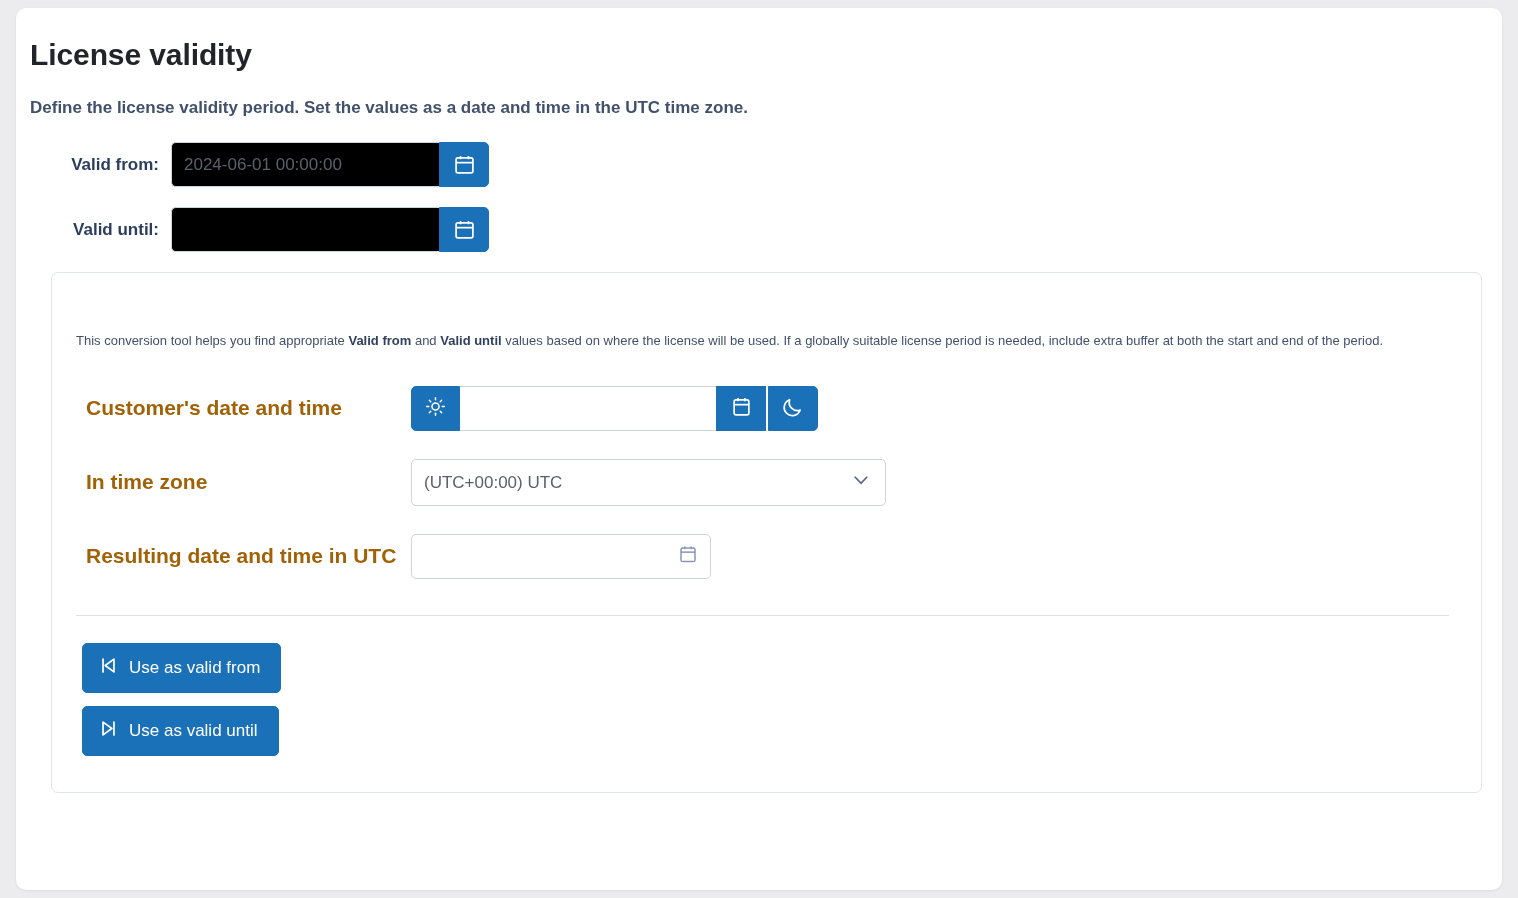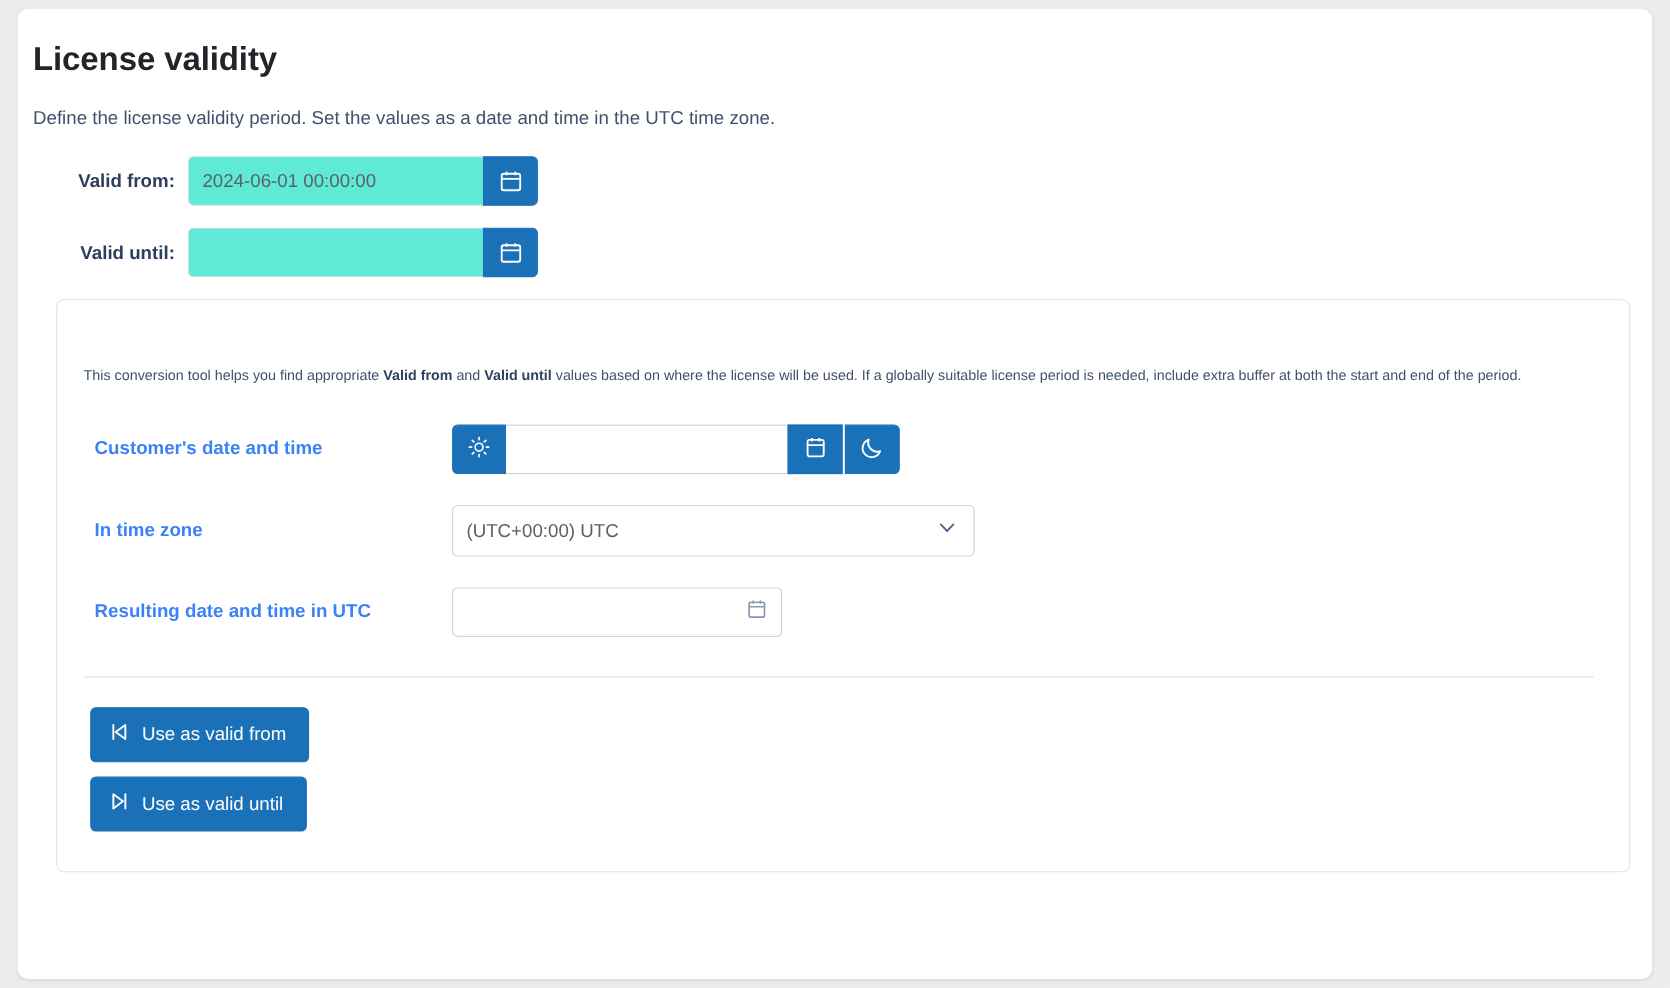--- a/index.html
+++ b/index.html
@@ -26,21 +26,21 @@
     font-size: 30px;
     font-weight: 600;
     color: #212529;
     margin: 0 0 12px 0;
     letter-spacing: -0.1px;
   }
   p.page-desc {
     font-size: 17px;
     color: #41506b;
     margin: 26px 0 0 0;
-    font-weight: 400;
+    font-weight: 700;
   }
 
   
   .vrow {
     display: flex;
     align-items: center;
     margin-top: 24px;
   }
   .vrow.second { margin-top: 20px; }
   .vlabel {
@@ -56,21 +56,21 @@
     width: 268px;
     height: 45px;
     border: 1px solid #ced4da;
     border-right: none;
     border-radius: 5px 0 0 5px;
     font-size: 17px;
     color: #59616b;
     padding: 0 12px;
     font-family: "Liberation Sans", sans-serif;
     outline: none;
-    background: #5eead4;
+    background: #000000;
   }
   .btn-blue-icon {
     width: 50px;
     height: 45px;
     background: #1b71b8;
     border: 1px solid #1b71b8;
     border-radius: 0 5px 5px 0;
     display: flex;
     align-items: center;
     justify-content: center;
@@ -130,23 +130,23 @@
   
   .crow {
     display: flex;
     align-items: center;
     margin-top: 32px;
   }
   .crow.r2 { margin-top: 28px; }
   .crow.r3 { margin-top: 28px; }
   .clabel {
     width: 335px;
-    font-size: 17px;
+    font-size: 21px;
     font-weight: 700;
-    color: #3b82f6;
+    color: #a16207;
     padding-left: 10px;
   }
 
   .pre-blue {
     width: 49px; height: 45px;
     background: #1b71b8;
     border: 1px solid #1b71b8;
     border-radius: 5px 0 0 5px;
     display: flex; align-items: center; justify-content: center;
     cursor: pointer; padding: 0;

